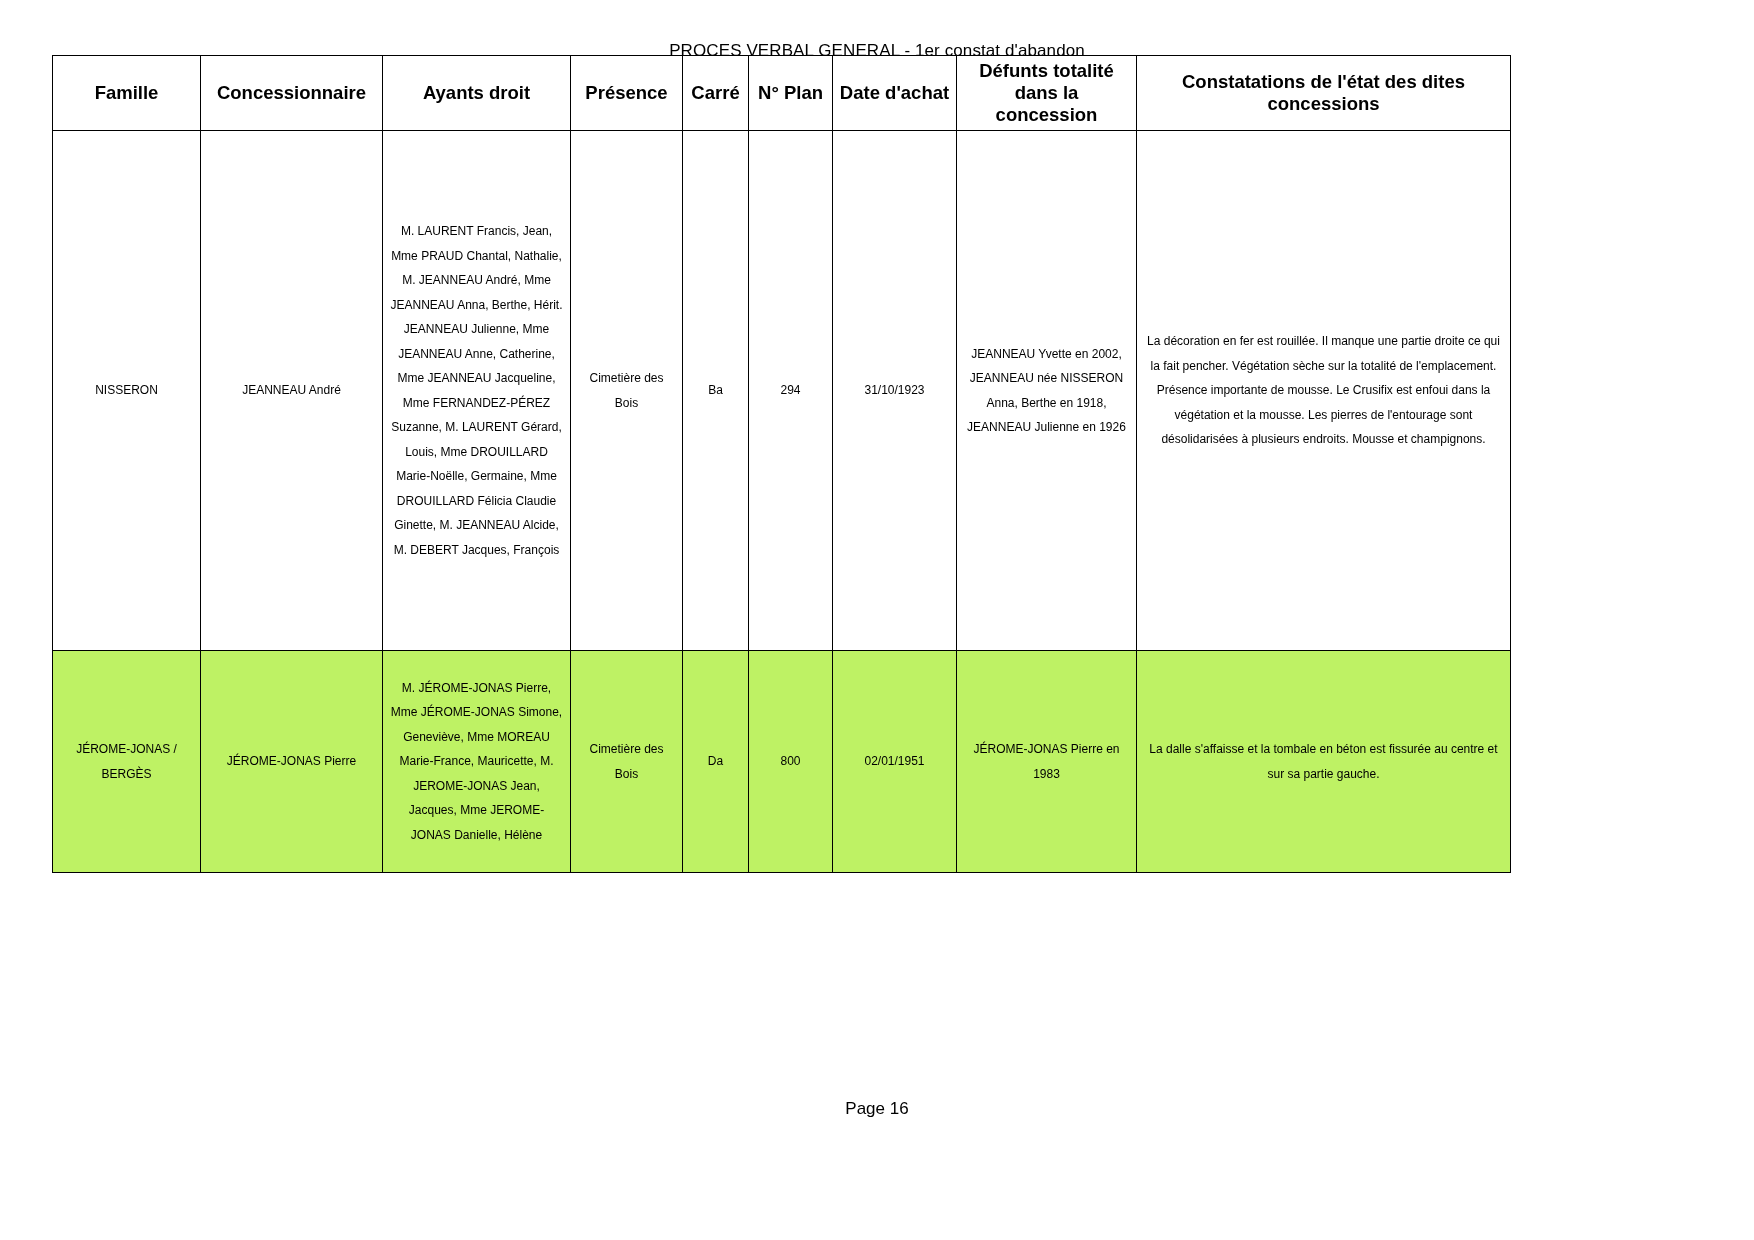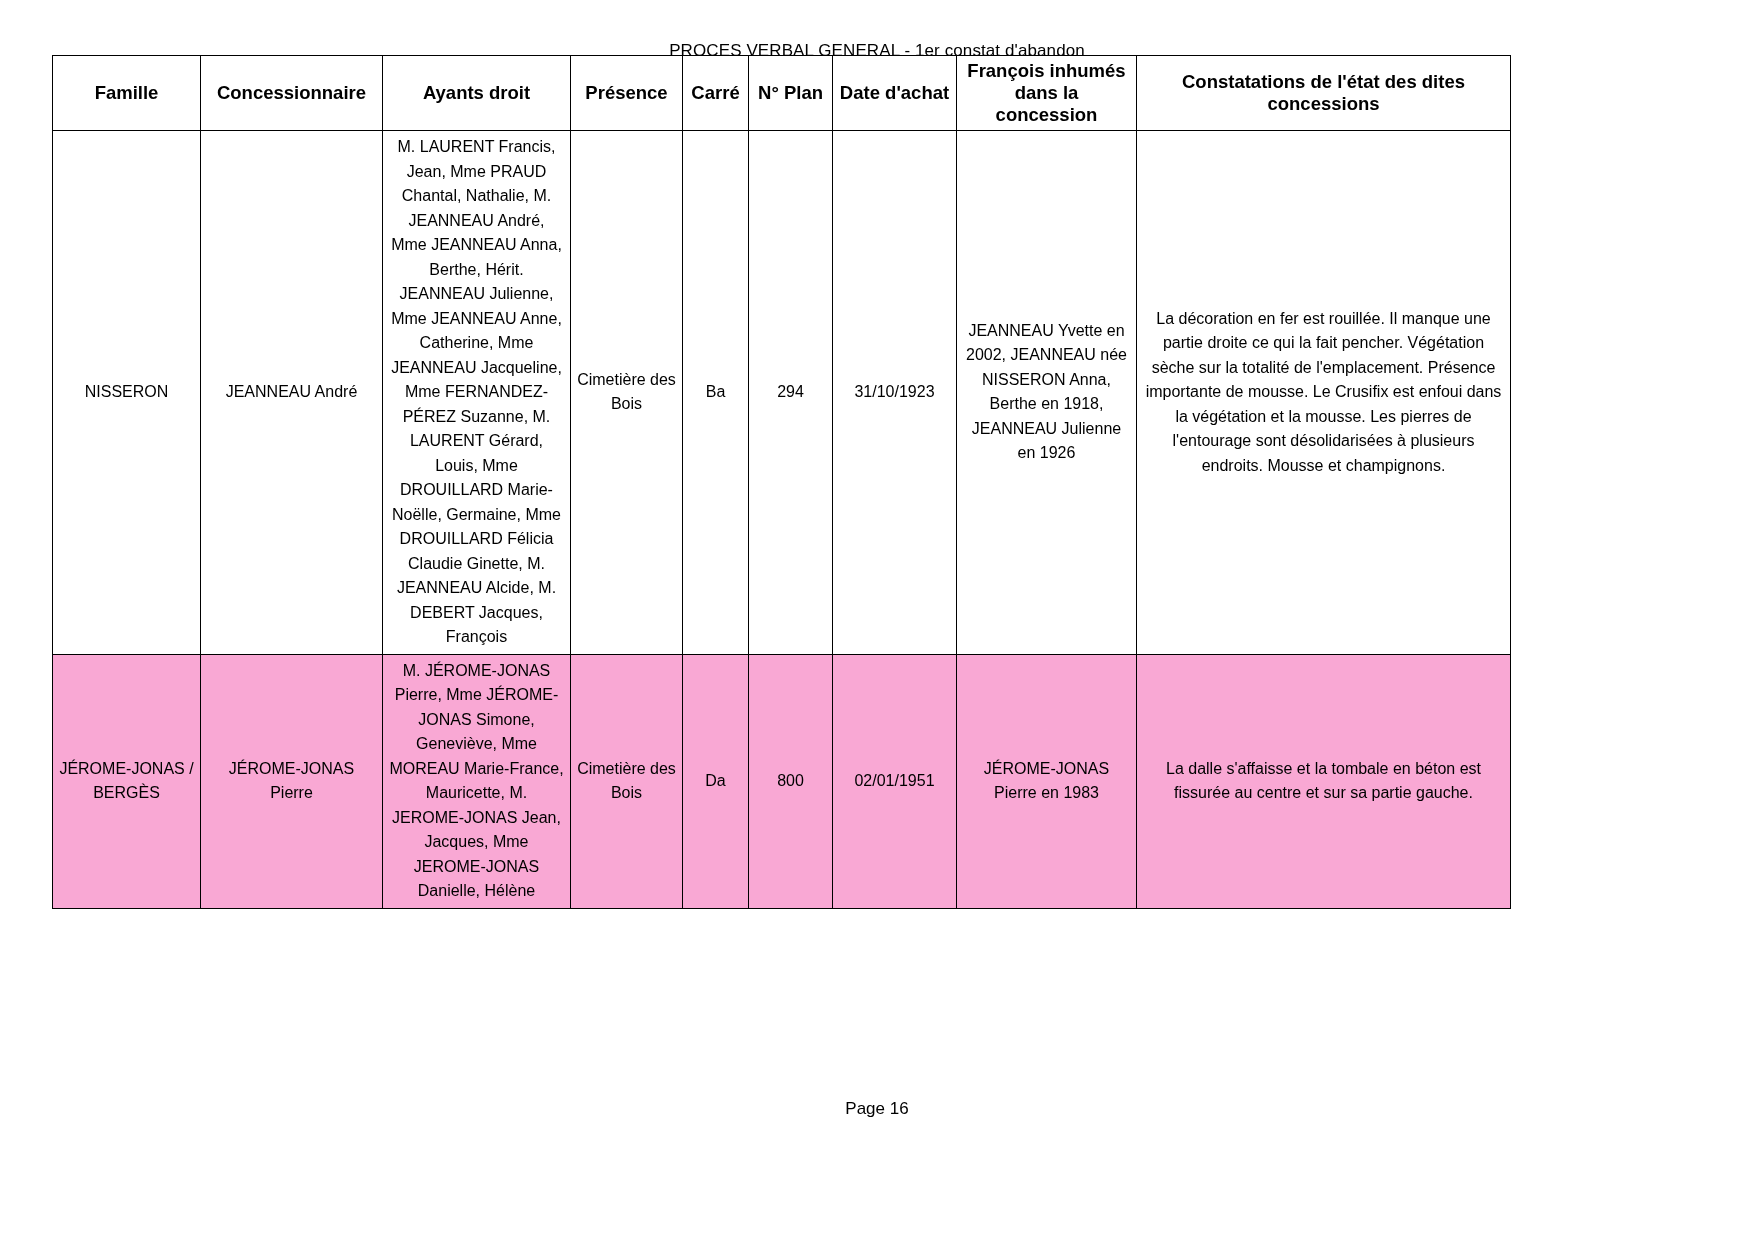--- a/index.html
+++ b/index.html
@@ -62,28 +62,28 @@
   table.pv thead th {
     font-size: 18.5px;
     font-weight: bold;
     text-align: center;
     line-height: 22px;
     height: 60px;
     background: #ffffff;
   }
 
   table.pv tbody td {
-    font-size: 16px;
+    font-size: 12px;
     line-height: 24.5px;
     text-align: center;
     font-weight: normal;
   }
 
   tr.row-alt td {
-    background: #f9a8d4;
+    background: #bef264;
   }
 
   td.c-constat {
     text-align: center;
     font-size: 17.2px;
     line-height: 24px;
     padding-left: 10px;
     padding-right: 10px;
     margin-top: 28px;
   }
@@ -143,21 +143,21 @@
       <thead>
         <tr>
           <th>Famille</th>
           <th>Concessionnaire</th>
           <th>Ayants droit</th>
           <th>Présence</th>
           <th>Carré</th>
           <th>N° Plan</th>
           <th>Date d'achat</th>
           <th>
-            <span>François inhumés</span><br>
+            <span>Défunts totalité</span><br>
             <span>dans la concession</span>
           </th>
           <th>Constatations de l'état des dites concessions</th>
         </tr>
       </thead>
       <tbody>
         <tr class="row-1">
           <td>NISSERON</td>
           <td>JEANNEAU André</td>
           <td class="c-ayants">M. LAURENT Francis, Jean, Mme PRAUD Chantal, Nathalie, M. JEANNEAU André, Mme JEANNEAU Anna, Berthe, Hérit. JEANNEAU Julienne, Mme JEANNEAU Anne, Catherine, Mme JEANNEAU Jacqueline, Mme FERNANDEZ-PÉREZ Suzanne, M. LAURENT Gérard, Louis, Mme DROUILLARD Marie-Noëlle, Germaine, Mme DROUILLARD Félicia Claudie Ginette, M. JEANNEAU Alcide, M. DEBERT Jacques, François</td>

